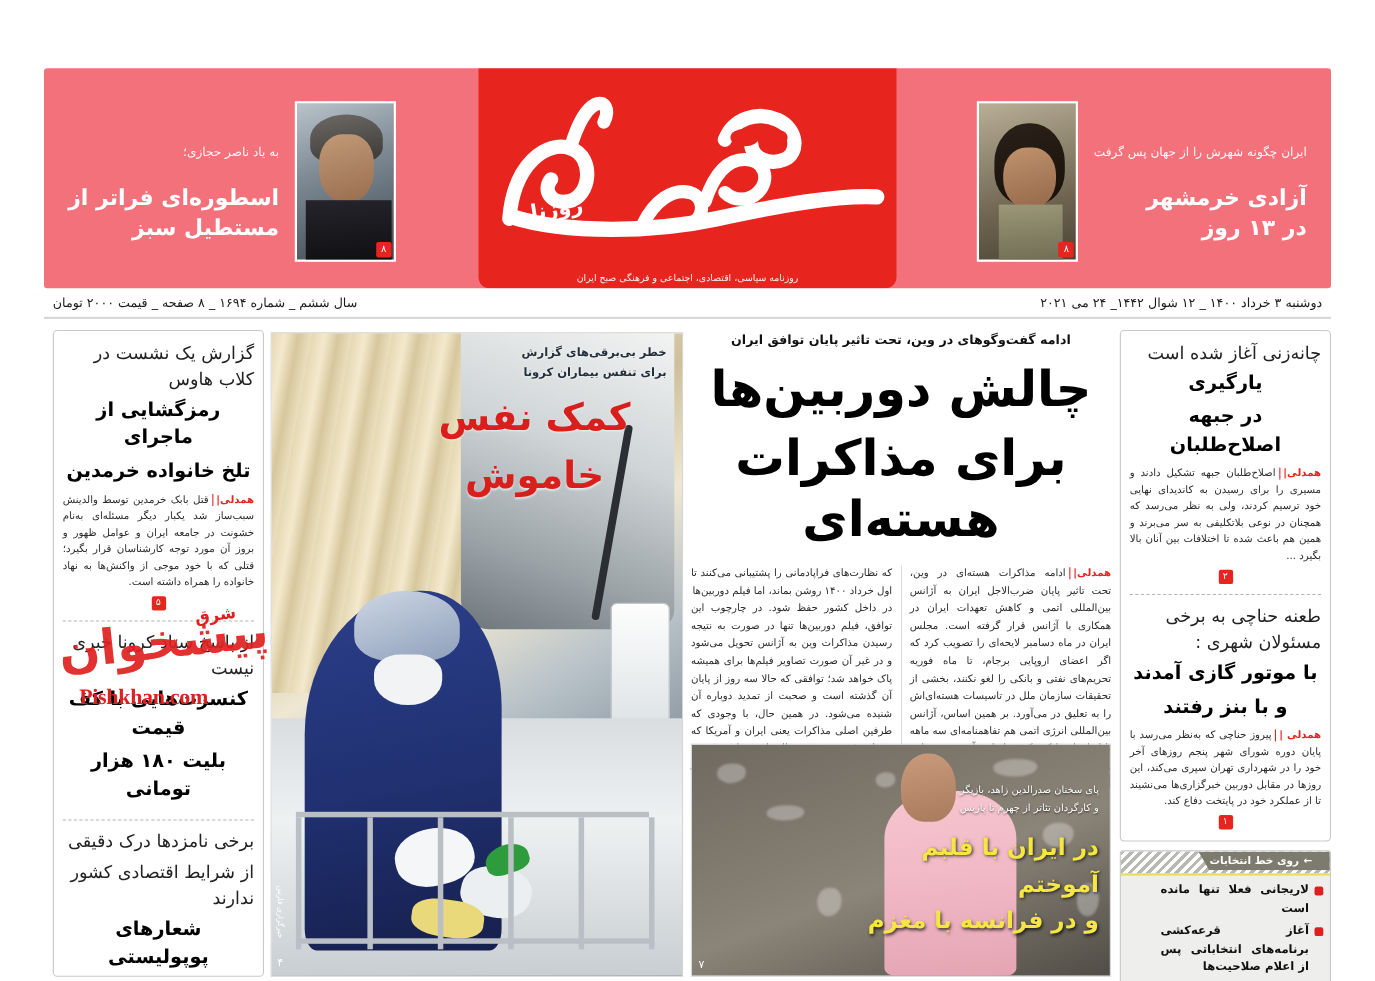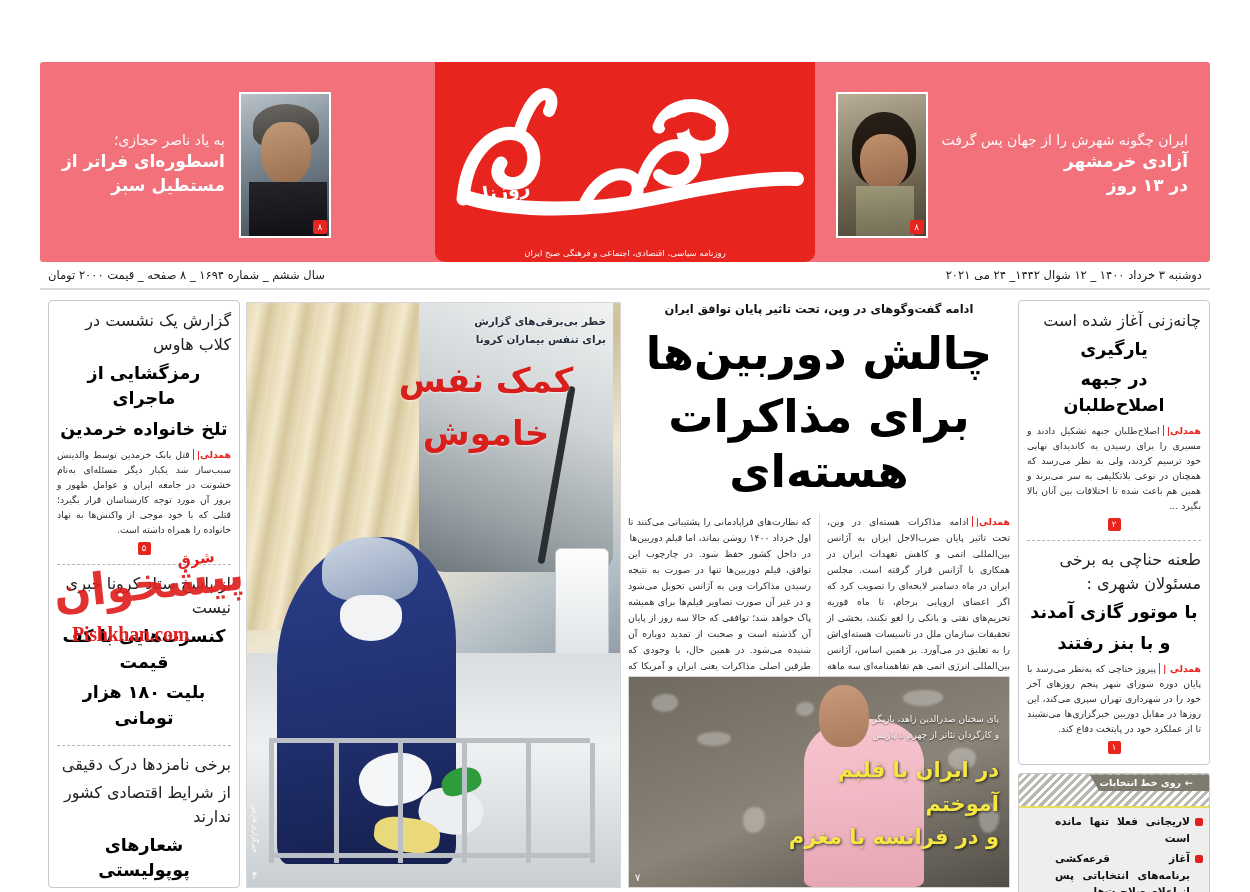--- a/index.html
+++ b/index.html
@@ -92,27 +92,27 @@
     font-size: 9px;
     width: 14px; height: 14px;
     line-height: 14px;
     text-align: center;
     border-radius: 2px;
   }
 
   .teaser-text { padding-top: 40px; text-align: right; }
   .teaser-kicker {
     color: #ffffff;
-    font-size: 14px;
-    margin-bottom: 2px;
+    font-size: 11px;
+    margin-bottom: 20px;
     opacity: .95;
   }
   .teaser-head {
     color: #ffffff;
-    font-size: 17px;
+    font-size: 20px;
     font-weight: bold;
     line-height: 1.4;
     white-space: nowrap;
   }
 
   
   .datebar {
     position: absolute;
     left: 40px; top: 264px;
     width: 1170px; height: 26px;
@@ -428,21 +428,21 @@
     background: #fff;
   }
   .elections {
     margin-top: 8px;
     border: 1px solid #c9c9c9;
     border-radius: 3px;
     background: #eeeeec;
     overflow: hidden;
   }
   .el-header {
-    height: 34px;
+    height: 22px;
     background: repeating-linear-gradient(135deg,
       #b9b9b4 0px, #b9b9b4 3px, #ffffff 3px, #ffffff 6px);
     position: relative;
     border-bottom: 2px solid #e8e05a;
   }
   .el-header-tab {
     position: absolute;
     right: 0; top: 0;
     height: 17px;
     padding: 0 16px 0 10px;

